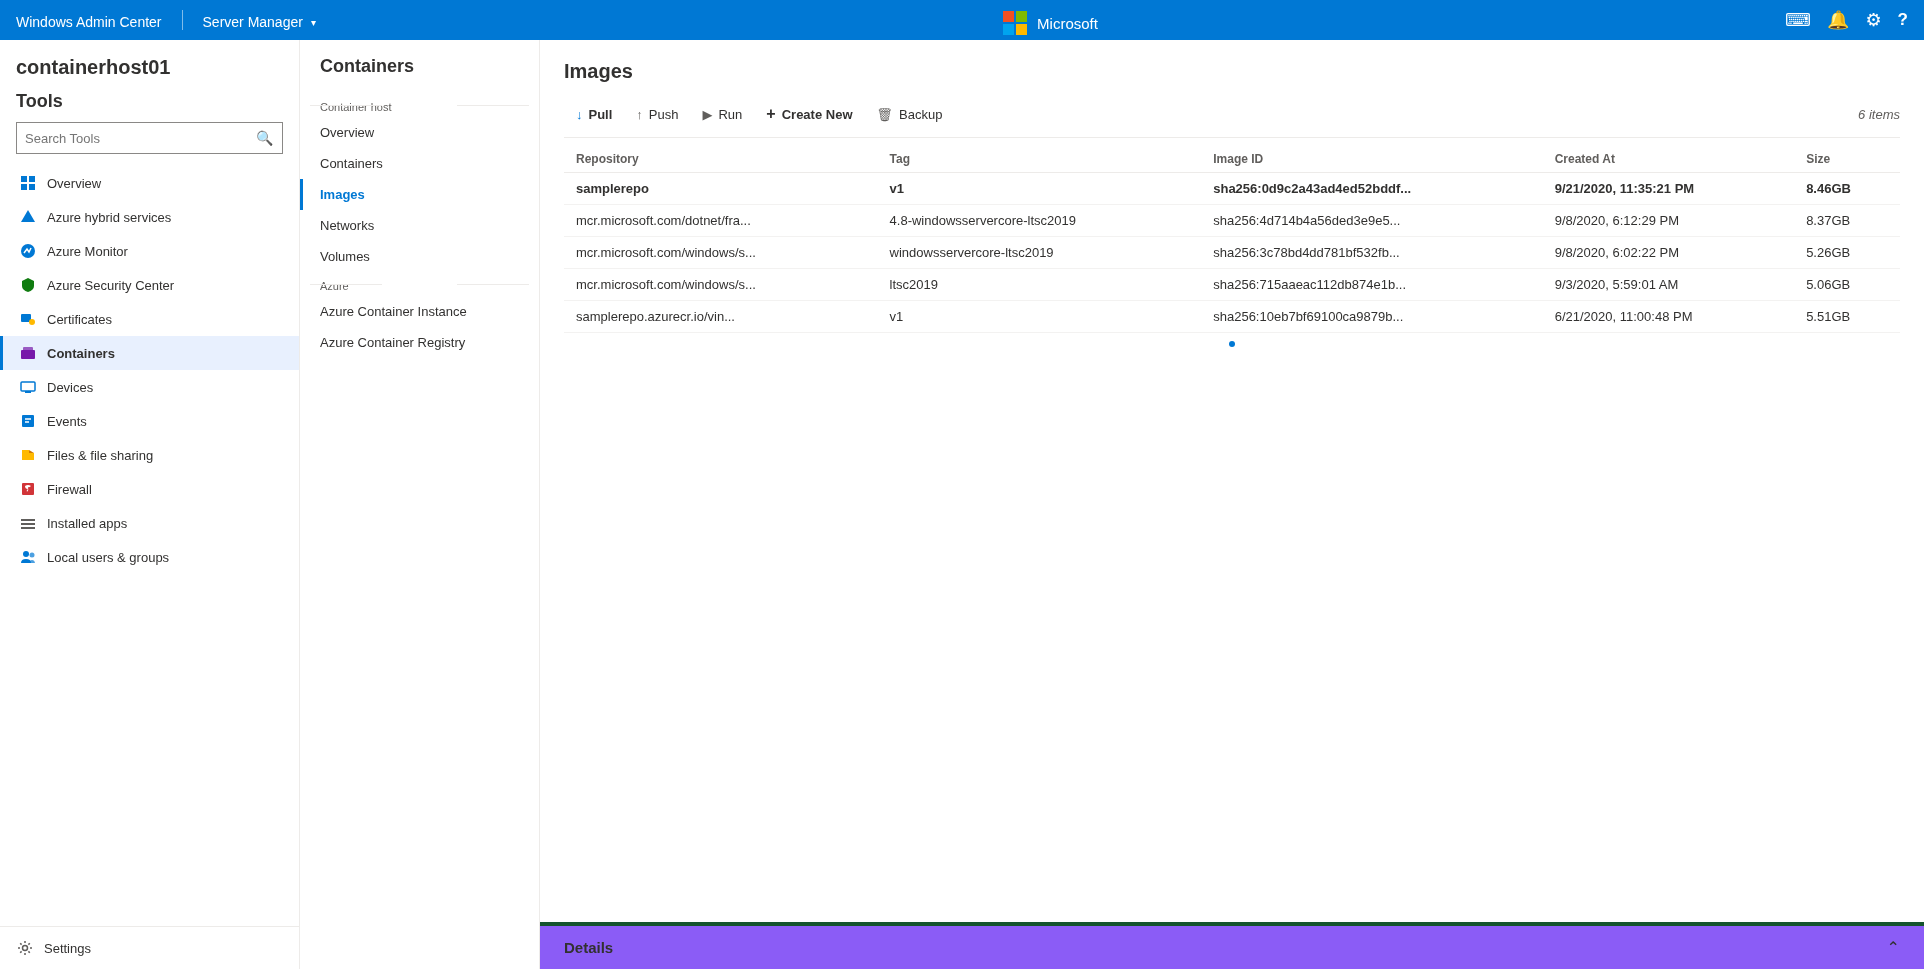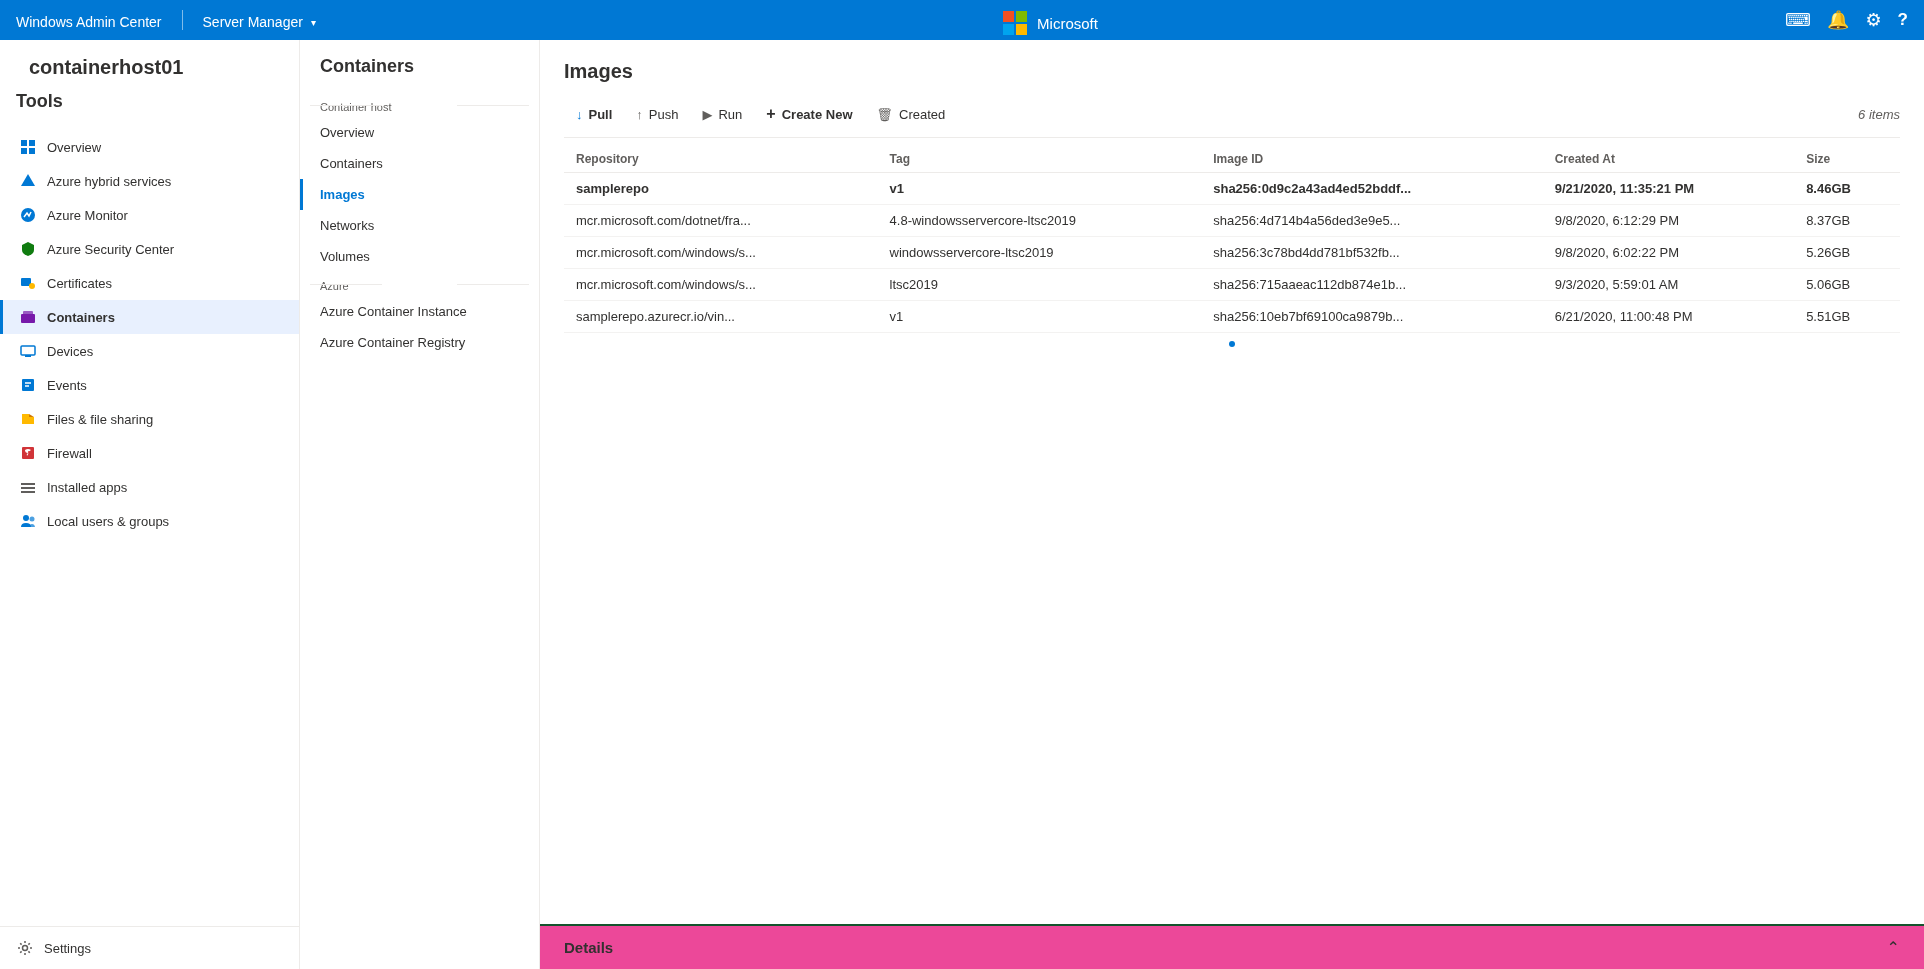--- a/index.html
+++ b/index.html
@@ -30,21 +30,21 @@
     .sidebar {
       width: 300px;
       background: white;
       border-right: 1px solid #edebe9;
       display: flex;
       flex-direction: column;
       flex-shrink: 0;
       overflow: hidden;
     }
     .sidebar-header { padding: 16px 16px 8px 16px; }
-    .sidebar-hostname { font-size: 20px; font-weight: 600; color: #323130; margin-bottom: 12px; margin-left: 13px; }
+    .sidebar-hostname { font-size: 20px; font-weight: 600; color: #323130; margin-bottom: 12px; }
     .sidebar-tools-label { font-size: 18px; font-weight: 600; color: #323130; margin-bottom: 10px; }
     .sidebar-search-wrap { display: flex; align-items: center; border: 1px solid #8a8886; background: white; height: 32px; padding: 0 8px; margin-bottom: 4px; }
     .sidebar-search-input { border: none; outline: none; flex: 1; font-size: 13px; color: #323130; }
     .sidebar-search-icon { color: #605e5c; font-size: 14px; cursor: pointer; }
     .sidebar-nav { flex: 1; overflow-y: auto; }
     .sidebar-nav::-webkit-scrollbar { width: 6px; }
     .sidebar-nav::-webkit-scrollbar-thumb { background: #c8c6c4; }
     .nav-item {
       display: flex;
       align-items: center;
@@ -125,23 +125,23 @@
       border-bottom: 1px solid #edebe9;
       background: white;
       position: sticky;
       top: 0;
     }
     .images-table td { padding: 8px 12px; border-bottom: 1px solid #f3f2f1; font-size: 13px; }
     .images-table tr:first-child td { font-weight: 600; }
 
     
     .details-section {
-      border-top: 2px solid #14532d;
+      border-top: 4px solid #14532d;
       padding: 12px 24px;
-      background: #ec4899;
+      background: #8b5cf6;
       display: flex;
       align-items: center;
       justify-content: space-between;
       cursor: pointer;
     }
     .details-title { font-size: 15px; font-weight: 600; }
 
     
     .chevron-up::before { content: '⌃'; font-size: 16px; }
 
@@ -178,20 +178,24 @@
     <span class="topbar-icon" style="font-size:17px; font-weight:bold;">?</span>
   </div>
 </div>
 
 <div class="main-layout">
 
   <div class="sidebar">
     <div class="sidebar-header">
       <div class="sidebar-hostname">containerhost01</div>
       <div class="sidebar-tools-label">Tools</div>
+      <div class="sidebar-search-wrap">
+        <input class="sidebar-search-input" type="text" placeholder="Search Tools" style="">
+        <span class="sidebar-search-icon">🔍</span>
+      </div>
     </div>
     <div class="sidebar-nav">
 
       <div class="nav-item">
         <div class="nav-icon">
           <svg viewBox="0 0 16 16" fill="none">
               <rect x="1" y="1" width="6" height="6" fill="#0078d4"></rect>
               <rect x="9" y="1" width="6" height="6" fill="#0078d4"></rect>
               <rect x="1" y="9" width="6" height="6" fill="#0078d4"></rect>
               <rect x="9" y="9" width="6" height="6" fill="#0078d4"></rect>
@@ -369,21 +373,21 @@
         <button class="toolbar-btn">
           <span style="color:#605e5c;">▶</span>
           <span>Run</span>
         </button>
         <button class="toolbar-btn primary">
           <span style="font-size:16px; font-weight:bold;">+</span>
           <span>Create New</span>
         </button>
         <button class="toolbar-btn">
           <span style="color:#605e5c;">🗑</span>
-          <span>Created</span>
+          <span>Backup</span>
         </button>
         <span class="items-count">6 items</span>
       </div>
 
       <div class="table-wrap">
         <table class="images-table">
           <thead>
             <tr>
               <th>Repository</th>
               <th>Tag</th>

